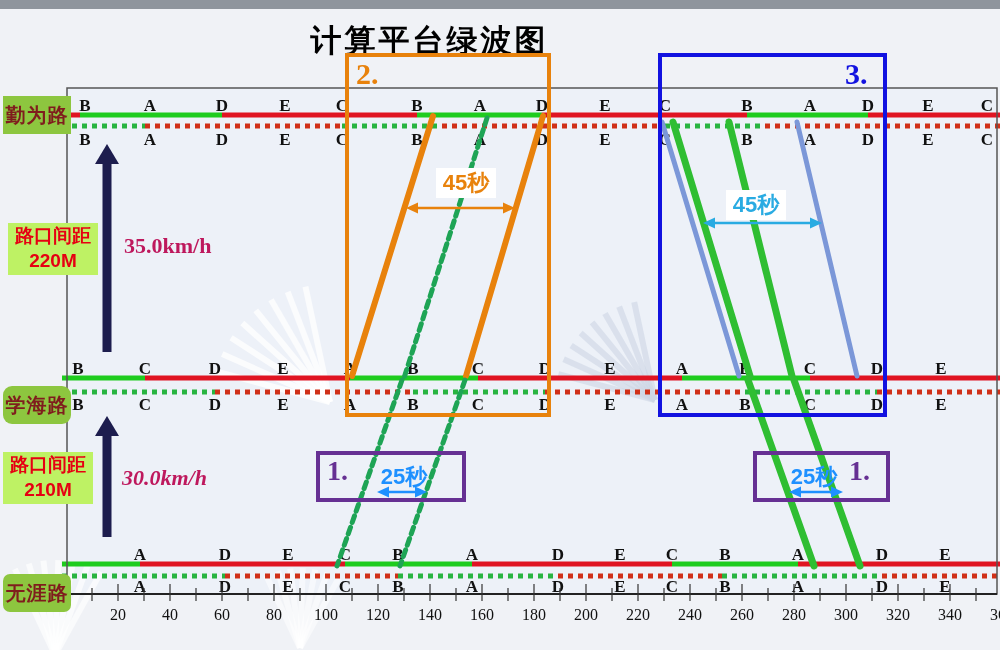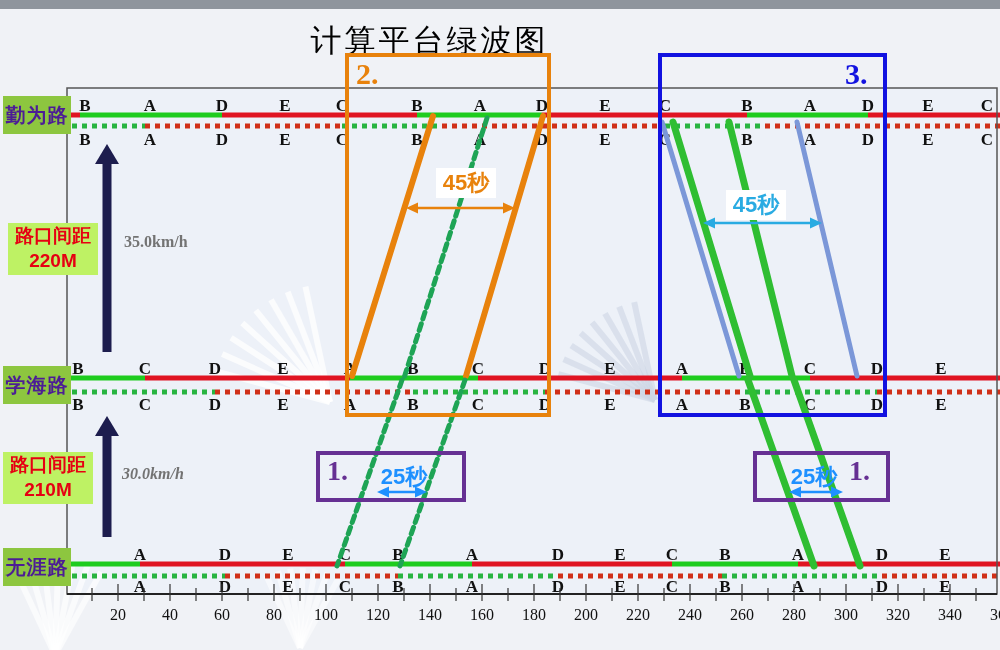--- a/index.html
+++ b/index.html
@@ -5,36 +5,36 @@
   html,body{margin:0;padding:0;}
   body{
     width:1000px;height:650px;position:relative;overflow:hidden;
     background:#f0f2f6;
     font-family:"Liberation Sans",sans-serif;
   }
   .abs{position:absolute;}
   #topbar{left:0;top:0;width:1000px;height:9px;background:#8f959d;}
   #title{
     left:0;top:20px;width:859px;text-align:center;
-    font-family:"Liberation Serif",serif;font-size:31px;font-weight:400;
+    font-family:"Liberation Serif",serif;font-size:31px;font-weight:700;
     color:#000;letter-spacing:3px;
   }
   .roadlabel{
     left:3px;width:68px;height:38px;background:#8dc63f;
-    color:#4c1d95;font-weight:bold;font-size:20px;line-height:38px;
+    color:#7f1d1d;font-weight:bold;font-size:20px;line-height:38px;
     text-align:center;letter-spacing:1px;z-index:6;
   }
   .distbox{
     width:90px;height:52px;background:#bef264;z-index:6;
     color:#e60012;font-weight:bold;text-align:center;
     font-size:19px;line-height:25px;
   }
   .speed{
-    font-family:"Liberation Serif",serif;font-weight:bold;font-size:16px;
-    color:#737373;z-index:6;
+    font-family:"Liberation Serif",serif;font-weight:bold;font-size:22px;
+    color:#be185d;z-index:6;
   }
   .grouplabel{font-family:"Liberation Serif",serif;font-weight:600;font-size:30px;z-index:7;}
   .timelabel{
     font-family:"Liberation Sans",sans-serif;font-weight:bold;font-size:22px;
     text-align:center;z-index:7;
   }
   .wm{z-index:1;white-space:nowrap;}
   #wm-en{left:88px;top:266px;font-size:46px;font-weight:bold;font-style:italic;
     color:rgba(255,255,255,0.85);letter-spacing:9px;}
   #wm-cn{left:466px;top:252px;font-size:92px;font-weight:bold;
@@ -293,22 +293,22 @@
     <text x="690" y="620" text-anchor="middle" font-size="16" fill="#111">240</text>
     <text x="742" y="620" text-anchor="middle" font-size="16" fill="#111">260</text>
     <text x="794" y="620" text-anchor="middle" font-size="16" fill="#111">280</text>
     <text x="846" y="620" text-anchor="middle" font-size="16" fill="#111">300</text>
     <text x="898" y="620" text-anchor="middle" font-size="16" fill="#111">320</text>
     <text x="950" y="620" text-anchor="middle" font-size="16" fill="#111">340</text>
     <text x="1002" y="620" text-anchor="middle" font-size="16" fill="#111">360</text>
   </svg>
 
 <div class="abs roadlabel" style="top:96px;">勤为路</div>
-<div class="abs roadlabel" style="top:366px;">学海路</div>
-<div class="abs roadlabel" style="top:548px;">无涯路</div>
+<div class="abs roadlabel" style="top:386px;border-radius:9px;">学海路</div>
+<div class="abs roadlabel" style="top:574px;border-radius:7px;">无涯路</div>
 
 <div class="abs distbox" style="left:8px;top:223px;">
   <div>路口间距</div>
   <div>220M</div>
 </div>
 <div class="abs distbox" style="left:3px;top:452px;">
   <div>路口间距</div>
   <div>210M</div>
 </div>
 

